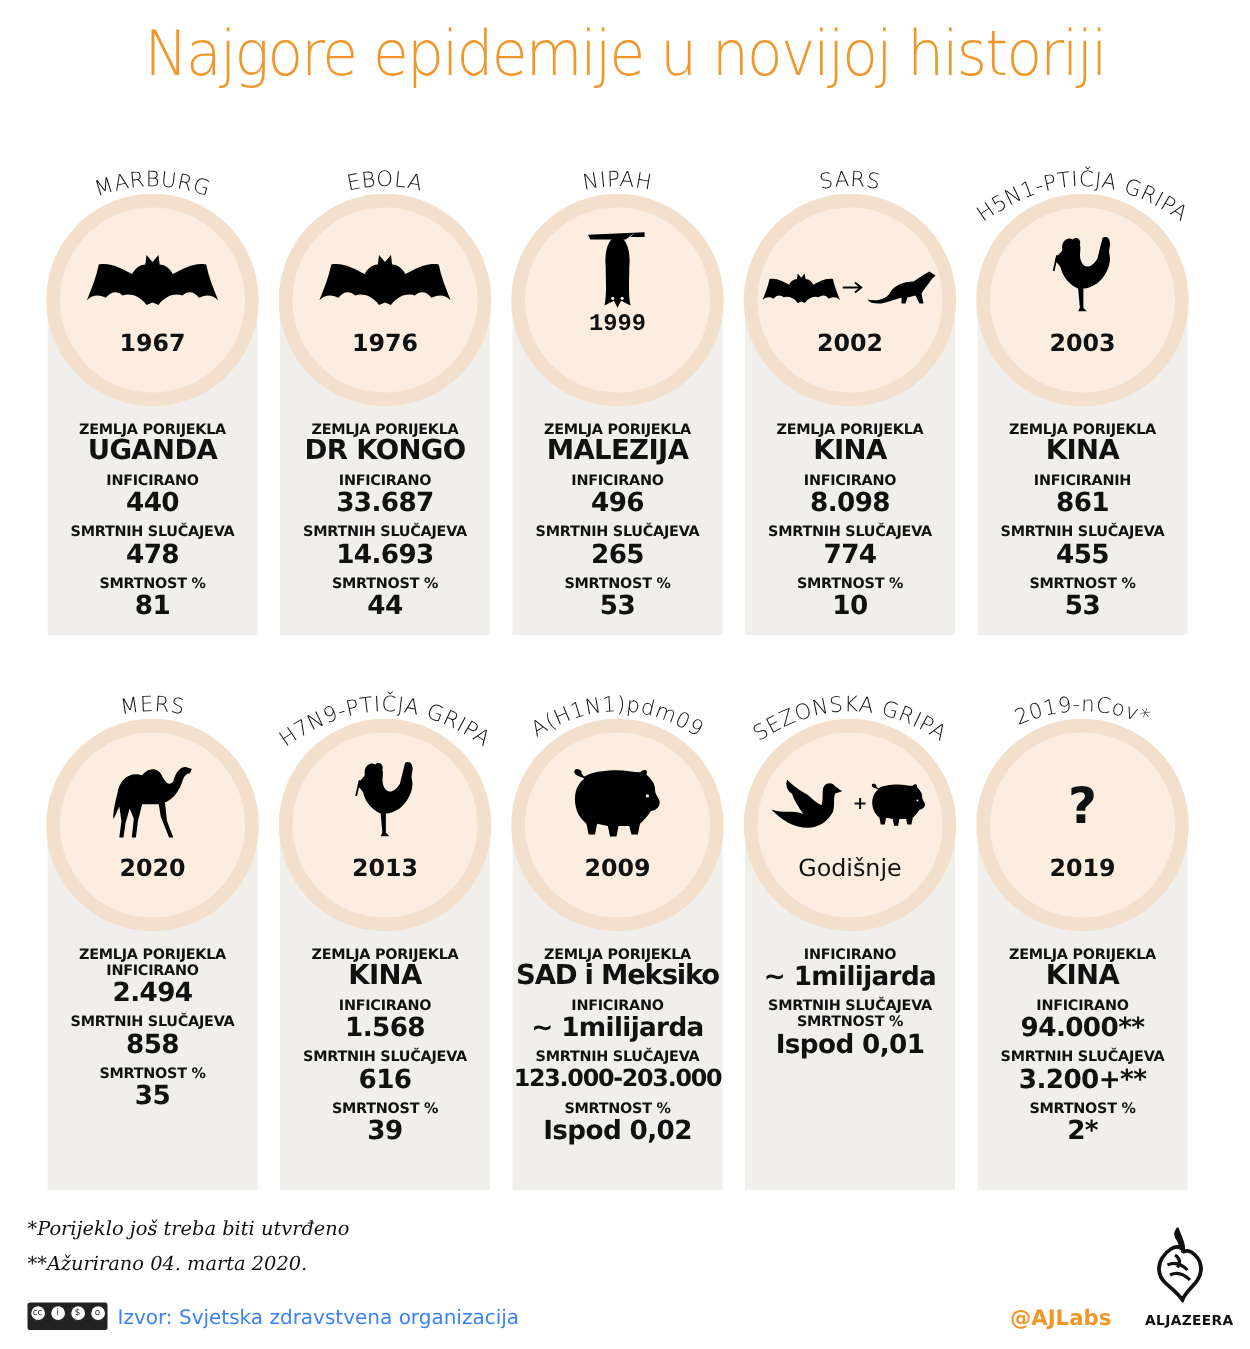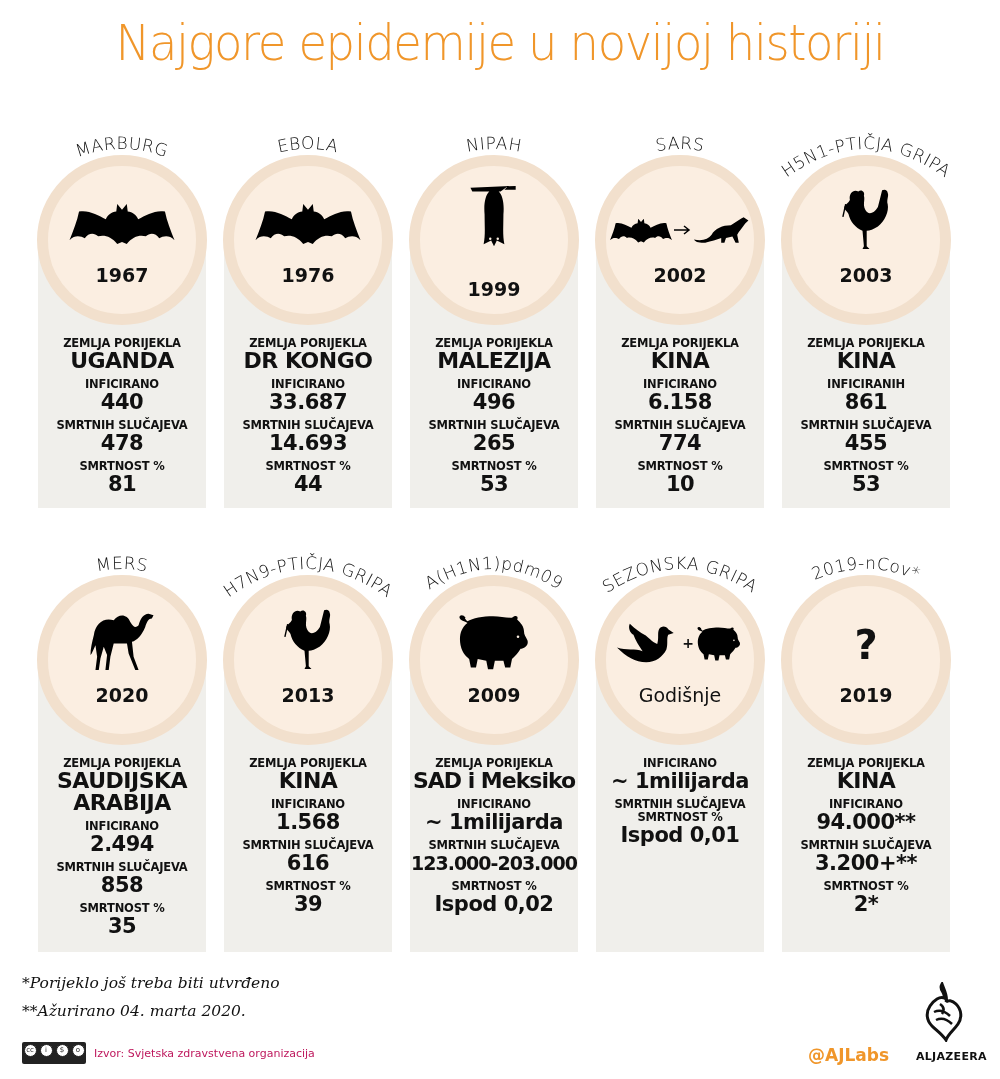--- a/index.html
+++ b/index.html
@@ -46,21 +46,21 @@
   .footnote {
     position: absolute; left: 22px; font-family: "DejaVu Serif", serif; font-style: italic; font-size: 15.5px; color: #111;
   }
   .source {
     position: absolute; left: 22px; top: 1042px; display: flex; align-items: center; gap: 8px;
   }
   .cc {
     width: 64px; height: 22px; background: #222; border-radius: 2px; position: relative; display: flex; align-items: flex-start; justify-content: space-around; padding-top: 2px;
   }
   .cc span { width: 13px; height: 13px; border-radius: 50%; background: #fff; border: 1.5px solid #222; font-size: 7px; text-align:center; line-height: 10px; color:#222; }
-  .source-text { font-size: 11px; color: #be185d; }
+  .source-text { font-size: 16px; color: #3b82f6; }
   .ajlabs { position: absolute; left: 808px; top: 1045px; font-size: 17px; font-weight: 900; color: #f0962a; }
   .aj-logo-text { position: absolute; left: 916px; top: 1050px; font-size: 11px; font-weight: 900; color: #111; letter-spacing: 0.3px; }
   .aj-emblem { position: absolute; left: 920px; top: 982px; width: 46px; height: 60px; }
 </style>
 </head>
 <body>
 
 <div class="title">Najgore epidemije u novijoj historiji</div>
 
 <svg width="0" height="0" style="position:absolute">
@@ -160,21 +160,21 @@
           <path id="a2" d="M24 44 Q104 -10 184 44"></path>
         </defs>
         <text text-anchor="middle"><textPath href="#a2" startOffset="50%">NIPAH</textPath></text>
       </svg>
   </div>
   <div class="icon-wrap" style="top:34px; height:66px;">
       <svg width="48" height="66">
         <use href="#hangbat"></use>
       </svg>
     </div>
-  <div class="year" style="top:128px;">1999</div>
+  <div class="year" style="top:98px;font-family:Liberation Mono, monospace;">1999</div>
   <div class="stats" style="top:187px;">
     <div class="lbl">ZEMLJA PORIJEKLA</div>
     <div class="val country">MALEZIJA</div>
     <div class="lbl">INFICIRANO</div>
     <div class="val">496</div>
     <div class="lbl">SMRTNIH SLUČAJEVA</div>
     <div class="val">265</div>
     <div class="lbl">SMRTNOST %</div>
     <div class="val">53</div>
   </div>
@@ -200,21 +200,21 @@
       </svg>
     <svg width="56" height="32">
         <use href="#civet"></use>
       </svg>
   </div>
   <div class="year" style="top:114px;">2002</div>
   <div class="stats" style="top:187px;">
     <div class="lbl">ZEMLJA PORIJEKLA</div>
     <div class="val country">KINA</div>
     <div class="lbl">INFICIRANO</div>
-    <div class="val">6.158</div>
+    <div class="val">8.098</div>
     <div class="lbl">SMRTNIH SLUČAJEVA</div>
     <div class="val">774</div>
     <div class="lbl">SMRTNOST %</div>
     <div class="val">10</div>
   </div>
 </div>
 
 <div class="card" style="left:782px; top:150px;">
   <div class="panel" style="top:90px; height:268px;"></div>
   <div class="disk" style="top:5px;"></div>
@@ -256,24 +256,20 @@
       </svg>
   </div>
   <div class="icon-wrap" style="top:36px; height:70px;">
       <svg width="78" height="68">
         <use href="#camel"></use>
       </svg>
     </div>
   <div class="year" style="top:114px;">2020</div>
   <div class="stats" style="top:187px;">
     <div class="lbl">ZEMLJA PORIJEKLA</div>
-    <div class="val country" style="margin-bottom:6px;">
-      <div>SAUDIJSKA</div>
-      <div>ARABIJA</div>
-    </div>
     <div class="lbl">INFICIRANO</div>
     <div class="val">2.494</div>
     <div class="lbl">SMRTNIH SLUČAJEVA</div>
     <div class="val">858</div>
     <div class="lbl">SMRTNOST %</div>
     <div class="val">35</div>
   </div>
 </div>
 
 <div class="card" style="left:224px; top:570px;">

